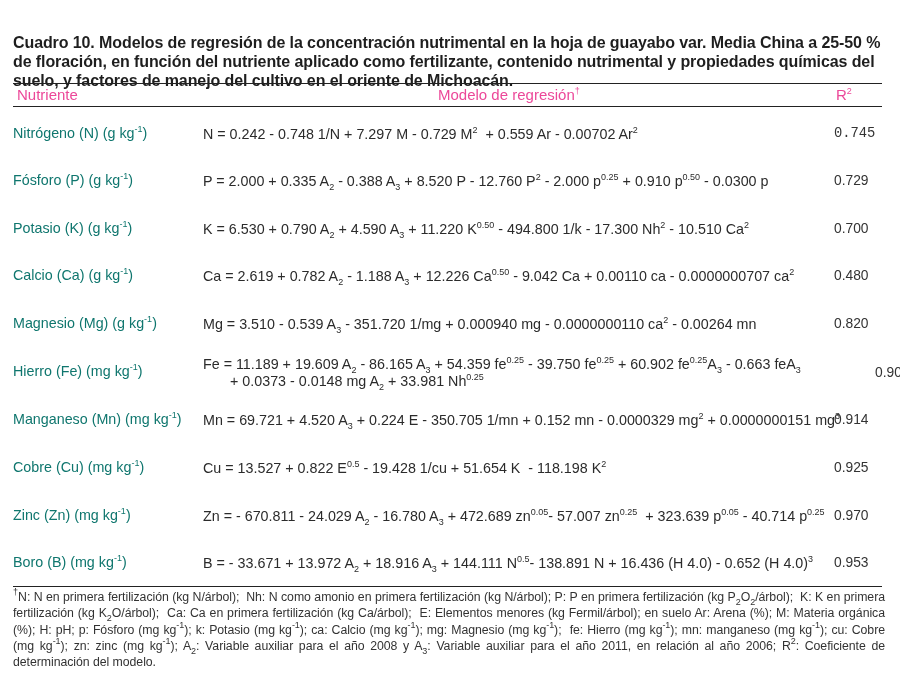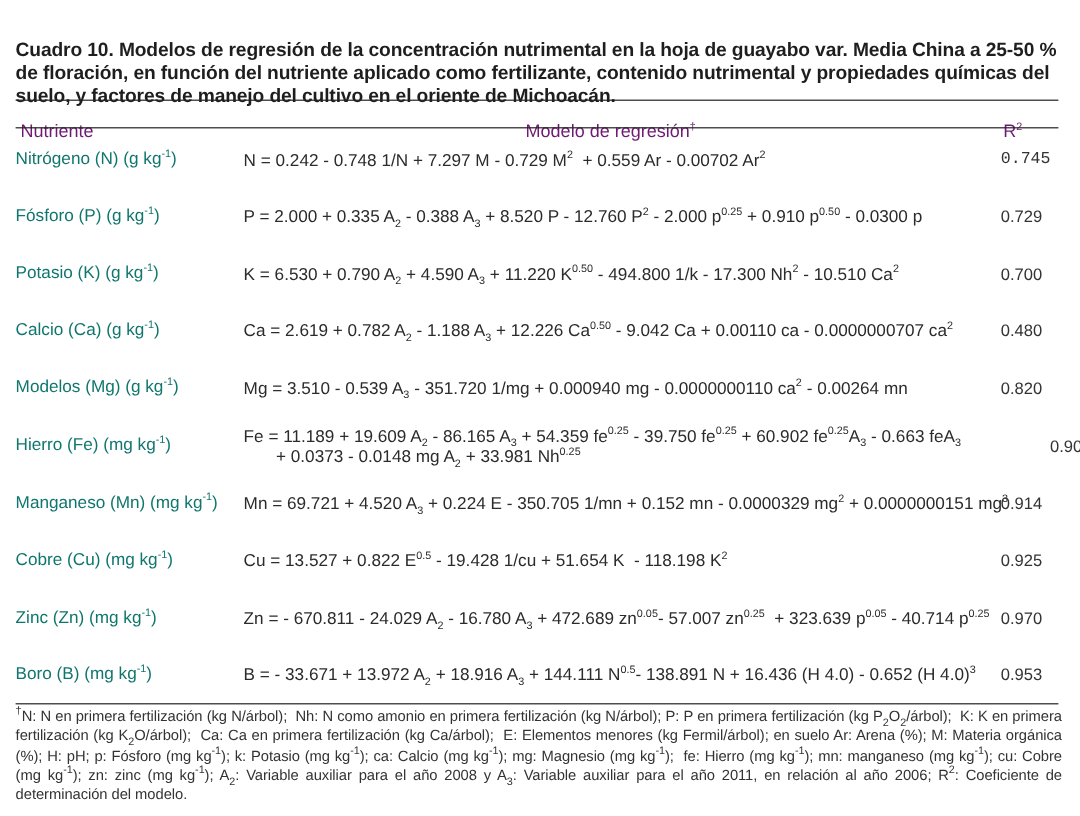--- a/index.html
+++ b/index.html
@@ -1,21 +1,21 @@
 <!DOCTYPE html>
 <html><head>
 <meta charset="utf-8">
 <style>
   html, body { margin:0; padding:0; background:#ffffff; }
   body { width:900px; height:680px; overflow:hidden; position:relative; color:#2a2a2a;
          font-family:"Liberation Sans", "DejaVu Sans", sans-serif; }
   .caption { position:absolute; left:13px; top:9px; width:880px; font-size:16px; line-height:19px;
              font-weight:bold; color:#1e1e1e; letter-spacing:-0.1px;margin-top:24px; }
   .rule { position:absolute; left:13px; width:869px; height:0; border-top:1.6px solid #222; }
-  .hdr { position:absolute; top:101px; font-size:15px; color:#701a75; }
+  .hdr { position:absolute; top:86px; font-size:15px; color:#ec4899; }
   .row { position:absolute; left:0; width:900px; }
   .nut { position:absolute; left:13px; font-size:14.3px; color:#0f766e; white-space:nowrap; }
   .eq  { position:absolute; left:203px; font-size:14.3px; color:#2b2b2b; white-space:nowrap; line-height:18px;text-align:center; }
   .r2  { position:absolute; left:834px; font-size:13.8px; color:#333; }
   sup { font-size:9px; vertical-align:6px; line-height:0; }
   sub { font-size:9px; vertical-align:-4px; line-height:0; }
   .foot { position:absolute; left:13px; top:589px; width:872px; font-size:12.3px; line-height:16.3px;
           color:#333; text-align:justify; letter-spacing:-0.05px; }
 </style>
 </head>
@@ -52,21 +52,21 @@
   <div class="r2" style="top:1px;">0.700</div>
 </div>
 
 <div class="row" style="top:267px;">
   <div class="nut"><span>Calcio (Ca) (g kg</span><sup>-1</sup><span>)</span></div>
   <div class="eq">Ca = 2.619 + 0.782 A<sub>2</sub> - 1.188 A<sub>3</sub> + 12.226 Ca<sup>0.50</sup> - 9.042 Ca + 0.00110 ca - 0.0000000707 ca<sup>2</sup></div>
   <div class="r2" style="top:1px;">0.480</div>
 </div>
 
 <div class="row" style="top:315px;">
-  <div class="nut"><span>Modelos (Mg) (g kg</span><sup>-1</sup><span>)</span></div>
+  <div class="nut"><span>Magnesio (Mg) (g kg</span><sup>-1</sup><span>)</span></div>
   <div class="eq">Mg = 3.510 - 0.539 A<sub>3</sub> - 351.720 1/mg + 0.000940 mg - 0.0000000110 ca<sup>2</sup> - 0.00264 mn</div>
   <div class="r2" style="top:1px;">0.820</div>
 </div>
 
 <div class="row" style="top:353px;">
   <div class="nut" style="top:10px;"><span>Hierro (Fe) (mg kg</span><sup>-1</sup><span>)</span></div>
   <div class="eq" style="top:2px;">Fe = 11.189 + 19.609 A<sub>2</sub> - 86.165 A<sub>3</sub> + 54.359 fe<sup>0.25</sup> - 39.750 fe<sup>0.25</sup> + 60.902 fe<sup>0.25</sup>A<sub>3</sub> - 0.663 feA<sub>3</sub></div>
   <div class="eq" style="top:19px; left:230px;">+ 0.0373 - 0.0148 mg A<sub>2</sub> + 33.981 Nh<sup>0.25</sup></div>
   <div class="r2" style="top:12px;margin-left:41px;">0.906</div>
 </div>

